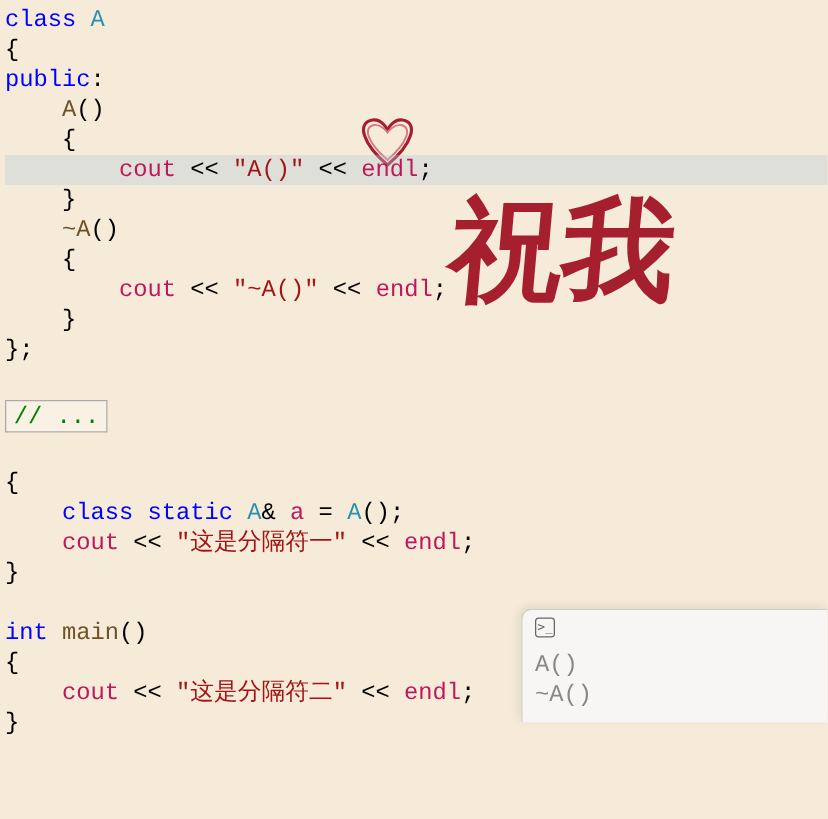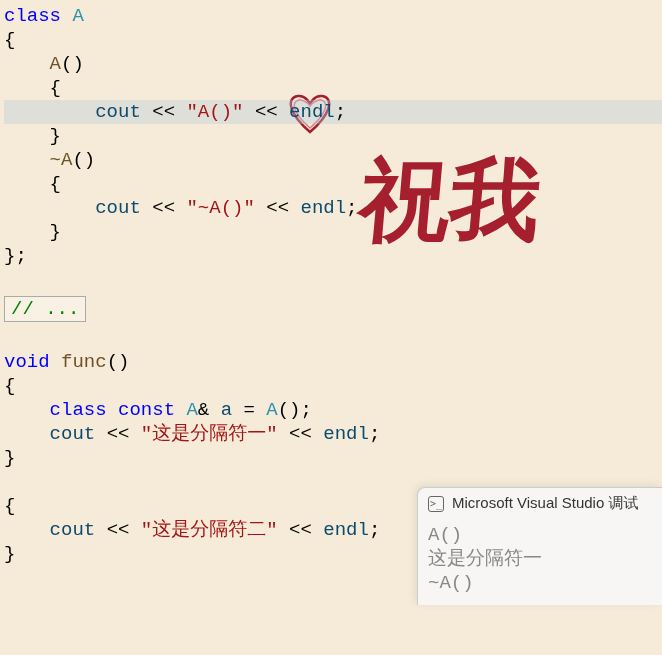--- a/index.html
+++ b/index.html
@@ -49,21 +49,21 @@
     .highlight-line {
       background: rgba(180, 200, 220, 0.35);
     }
     .kw { color: #0000ff; }
     .type { color: #2b91af; }
     .fn { color: #6f5228; }
     .str { color: #a31515; }
     .num { color: #098658; }
     .punct { color: #000; }
     .op { color: #000; }
-    .ident { color: #0c4a6e; }
+    .ident { color: #be185d; }
     .collapsed-box {
       display: inline-block;
       border: 1px solid #aaa;
       background: rgba(255,255,255,0.3);
       padding: 0 6px;
       color: #008000;
       margin-top: 4px;
       margin-bottom: 4px;
     }
     .console {
@@ -118,46 +118,45 @@
   <svg class="heart" viewBox="0 0 60 45">
     <path d="M30 42 C 10 25, 5 8, 18 6 C 26 5, 30 14, 30 14 C 30 14, 34 5, 42 6 C 55 8, 50 25, 30 42 Z" fill="none" stroke="#a61f2e" stroke-width="2.5"></path>
     <path d="M30 38 C 14 24, 10 12, 19 10 C 25 9, 30 16, 30 16 C 30 16, 35 9, 41 10 C 50 12, 46 24, 30 38 Z" fill="none" stroke="#d47a85" stroke-width="1.5"></path>
   </svg>
   <div class="calligraphy">祝我</div>
 </div>
 
 <div class="editor">
   <div class="line"><span class="kw">class</span> <span class="type">A</span></div>
   <div class="line"><span class="punct">{</span></div>
+  <div class="line"><span class="kw">public</span><span class="punct">:</span></div>
   <div class="line">    <span class="fn">A</span><span class="punct">()</span></div>
   <div class="line">    <span class="punct">{</span></div>
   <div class="line highlight-line">        <span class="ident">cout</span> <span class="op">&lt;&lt;</span> <span class="str">"A()"</span> <span class="op">&lt;&lt;</span> <span class="ident">endl</span><span class="punct">;</span></div>
   <div class="line">    <span class="punct">}</span></div>
   <div class="line">    <span class="fn">~A</span><span class="punct">()</span></div>
   <div class="line">    <span class="punct">{</span></div>
   <div class="line">        <span class="ident">cout</span> <span class="op">&lt;&lt;</span> <span class="str">"~A()"</span> <span class="op">&lt;&lt;</span> <span class="ident">endl</span><span class="punct">;</span></div>
   <div class="line">    <span class="punct">}</span></div>
   <div class="line"><span class="punct">};</span></div>
   <div class="line"></div>
   <div class="line"><span class="collapsed-box">// ...</span></div>
   <div class="line"></div>
-  <div class="line"><span class="kw">void</span> <span class="fn">func</span><span class="punct">()</span></div>
   <div class="line"><span class="punct">{</span></div>
-  <div class="line">    <span class="kw">class</span> <span class="kw">const</span> <span class="type">A</span><span class="op">&amp;</span> <span class="ident">a</span> <span class="op">=</span> <span class="type">A</span><span class="punct">()</span><span class="punct">;</span></div>
+  <div class="line">    <span class="kw">class</span> <span class="kw">static</span> <span class="type">A</span><span class="op">&amp;</span> <span class="ident">a</span> <span class="op">=</span> <span class="type">A</span><span class="punct">()</span><span class="punct">;</span></div>
   <div class="line">    <span class="ident">cout</span> <span class="op">&lt;&lt;</span> <span class="str">"这是分隔符一"</span> <span class="op">&lt;&lt;</span> <span class="ident">endl</span><span class="punct">;</span></div>
   <div class="line"><span class="punct">}</span></div>
   <div class="line"></div>
+  <div class="line"><span class="kw">int</span> <span class="fn">main</span><span class="punct">()</span></div>
   <div class="line"><span class="punct">{</span></div>
   <div class="line">    <span class="ident">cout</span> <span class="op">&lt;&lt;</span> <span class="str">"这是分隔符二"</span> <span class="op">&lt;&lt;</span> <span class="ident">endl</span><span class="punct">;</span></div>
   <div class="line"><span class="punct">}</span></div>
 </div>
 
 <div class="console">
   <div class="console-title">
     <span class="console-icon">&gt;_</span>
-    <span>Microsoft Visual Studio 调试</span>
   </div>
   <div class="console-body">
     <div class="console-line">A()</div>
-    <div class="console-line">这是分隔符一</div>
     <div class="console-line">~A()</div>
   </div>
 </div>
 
 </body></html>

